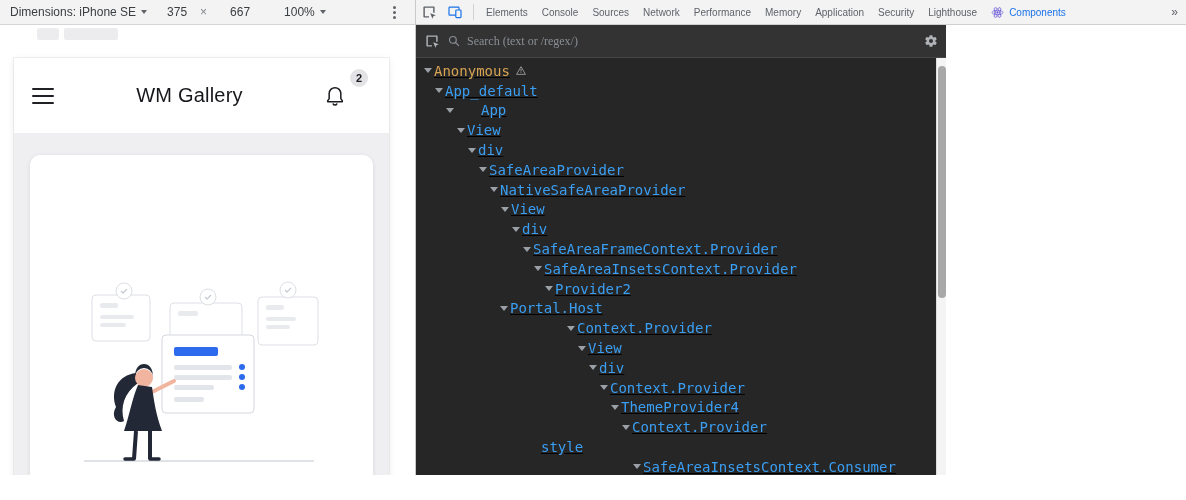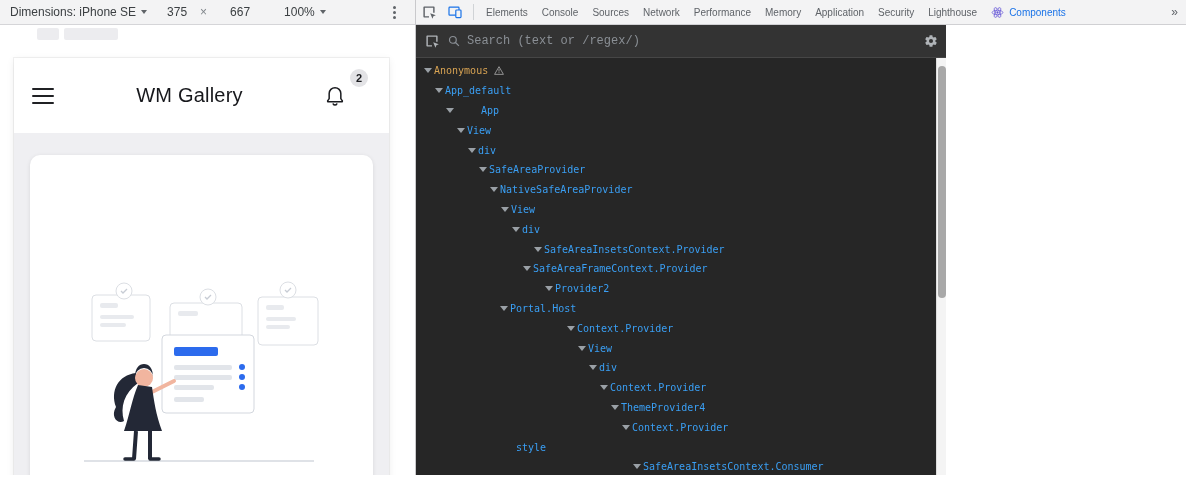--- a/index.html
+++ b/index.html
@@ -63,26 +63,26 @@
   .tab-icon { display:inline-flex; }
   .overflow { padding:0 8px; color:#5f6368; font-size:12px; cursor:pointer; }
 
   .devtools-body { flex:1; display:flex; min-height:0; }
   .components-left { flex:0 0 530px; width:530px; display:flex; flex-direction:column; min-height:0; }
   .search-row { flex:0 0 33px; height:33px; background:var(--searchbar-background,#333333);
                 border-bottom:1px solid #464646; display:flex; align-items:center; }
   .search-row .icon-btn { margin:0 8px; }
   .mag { display:inline-flex; margin-right:7px; }
   .search-input { flex:1; background:transparent; border:none; outline:none; color:#5eead4;
-                  font-size:12px; font-family:Liberation Mono, monospace; }
+                  font-size:12px; font-family:Liberation Serif, serif; }
   .search-input::placeholder { color:#8a8f95; }
   .gear { margin-left:auto; margin-right:10px; }
 
   .tree-wrap { flex:1; position:relative; overflow:hidden; background:var(--tree-background,#262626); }
-  .tree { padding-top:3px; font-family:"DejaVu Sans Mono", monospace; font-size:10px; }
+  .tree { padding-top:3px; font-family:"DejaVu Sans Mono", monospace; font-size:14px;text-decoration:underline; }
   .tree-row { display:flex; align-items:center; height:19.8px; white-space:nowrap; cursor:default; }
   .twisty { flex:0 0 12px; width:12px; display:inline-flex; justify-content:center; }
   .tri { width:0; height:0; border-left:4px solid transparent; border-right:4px solid transparent;
          border-top:5px solid #9aa0a6; }
   .cname { color:var(--tree-component-name,#3a9ff4); }
   .cname.anon { color:var(--tree-anonymous-name,#d8a353); }
   .warn { margin-left:6px; display:inline-flex; align-items:center; }
 
   .vscrollbar { position:absolute; top:0; right:0; bottom:0; width:10px; background:#f4f4f4; border-left:1px solid #ddd; }
   .vthumb { position:absolute; top:8px; left:1px; width:8px; height:232px; border-radius:4px; background:#a8a8a8; }
@@ -343,32 +343,32 @@
                   <i class="tri"></i>
                 </span>
                 <span class="cname">View</span>
               </div>
               <div class="tree-row" style="padding-left: 94px;">
                 <span class="twisty">
                   <i class="tri"></i>
                 </span>
                 <span class="cname">div</span>
               </div>
+              <div class="tree-row" style="padding-left: 105px;">
+                <span class="twisty">
+                  <i class="tri"></i>
+                </span>
+                <span class="cname">SafeAreaFrameContext.Provider</span>
+              </div>
               <div class="tree-row" style="padding-left: 116px;">
                 <span class="twisty">
                   <i class="tri"></i>
                 </span>
                 <span class="cname">SafeAreaInsetsContext.Provider</span>
               </div>
-              <div class="tree-row" style="padding-left: 105px;">
-                <span class="twisty">
-                  <i class="tri"></i>
-                </span>
-                <span class="cname">SafeAreaFrameContext.Provider</span>
-              </div>
               <div class="tree-row" style="padding-left: 127px;">
                 <span class="twisty">
                   <i class="tri"></i>
                 </span>
                 <span class="cname">Provider2</span>
               </div>
               <div class="tree-row" style="padding-left: 82px;">
                 <span class="twisty">
                   <i class="tri"></i>
                 </span>
@@ -403,21 +403,21 @@
                   <i class="tri"></i>
                 </span>
                 <span class="cname">ThemeProvider4</span>
               </div>
               <div class="tree-row" style="padding-left: 204px;">
                 <span class="twisty">
                   <i class="tri"></i>
                 </span>
                 <span class="cname">Context.Provider</span>
               </div>
-              <div class="tree-row" style="padding-left: 88px;">
+              <div class="tree-row" style="padding-left: 113px;">
                 <span class="twisty"></span>
                 <span class="cname">style</span>
               </div>
               <div class="tree-row" style="padding-left: 215px;">
                 <span class="twisty">
                   <i class="tri"></i>
                 </span>
                 <span class="cname">SafeAreaInsetsContext.Consumer</span>
               </div>
               <div class="tree-row" style="padding-left: 226px;">

